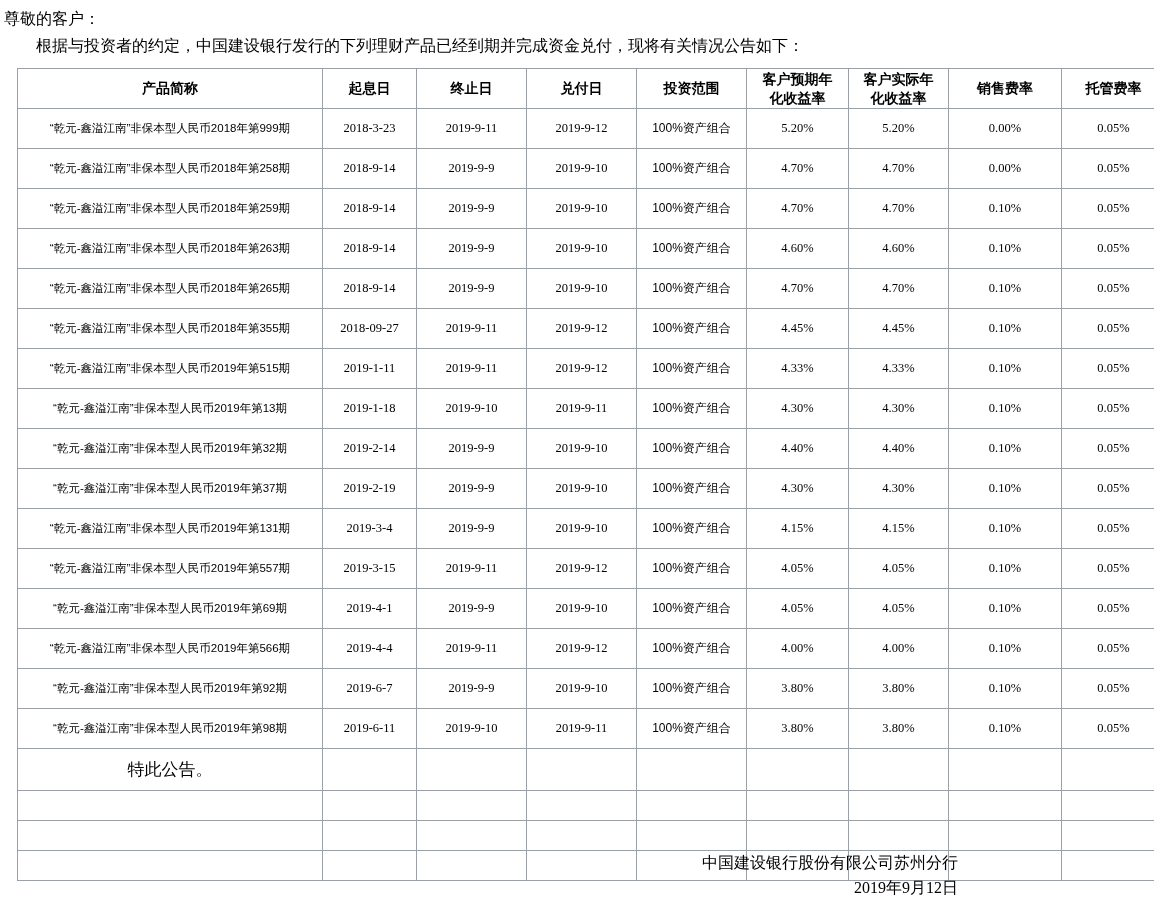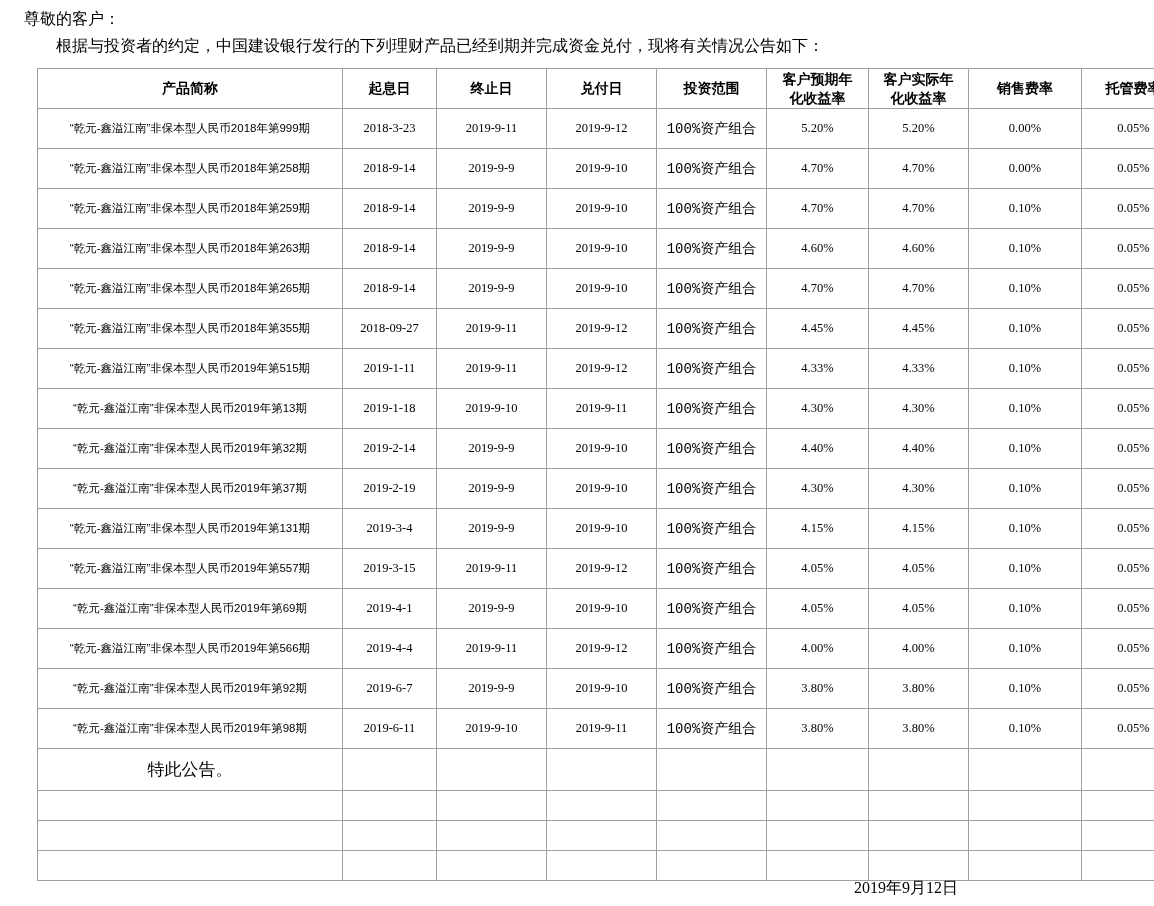--- a/index.html
+++ b/index.html
@@ -13,21 +13,20 @@
     font-family: "Liberation Serif", "DejaVu Serif", serif;
     color: #000000;
     position: relative;
     overflow: hidden;
   }
   .page {
     width: 968px;
     height: 906px;
     position: relative;
     box-sizing: border-box;
-    padding-left: 20px;
   }
   .salutation {
     font-size: 16px;
     padding: 8px 0 0 4px;
     line-height: 22px;
   }
   .intro {
     font-size: 16px;
     padding: 4px 0 10px 36px;
     line-height: 24px;
@@ -63,22 +62,22 @@
     font-size: 11.5px;
     letter-spacing: 0px;
     white-space: nowrap;
     font-family: "Liberation Sans", "DejaVu Sans", sans-serif;
   }
   td.num, td.date, td.scope {
     font-size: 12.5px;
     font-family: "Liberation Serif", "DejaVu Serif", serif;
   }
   td.scope {
-    font-size: 14px;
-    font-family: Liberation Mono, monospace;
+    font-size: 12px;
+    font-family: Liberation Sans, sans-serif;
   }
   
   col.c-name   { width: 305px; }
   col.c-start  { width: 94px; }
   col.c-end    { width: 110px; }
   col.c-pay    { width: 110px; }
   col.c-scope  { width: 110px; }
   col.c-exp    { width: 102px; }
   col.c-act    { width: 100px; }
   col.c-sale   { width: 113px; }
@@ -366,16 +365,17 @@
         <td></td>
         <td></td>
         <td></td>
         <td></td>
         <td></td>
       </tr>
     </tfoot>
   </table>
 
   <div class="sign-block">
+    <span class="sign-line">中国建设银行股份有限公司苏州分行</span>
     <span class="sign-line">2019年9月12日</span>
   </div>
 
 </div>
 
 </body></html>

